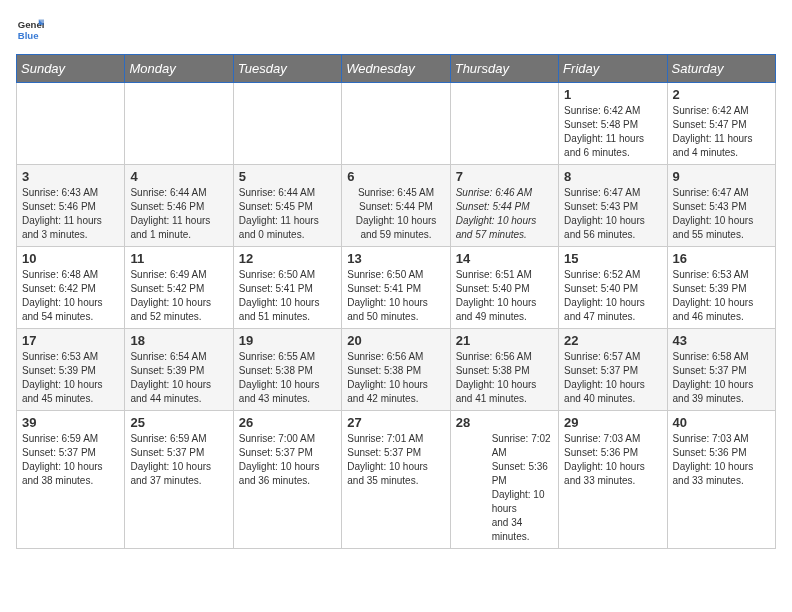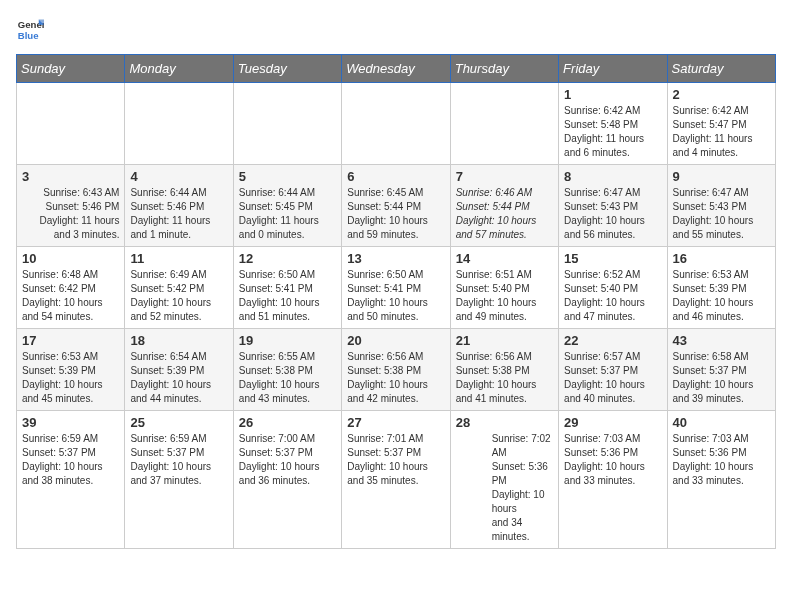--- a/index.html
+++ b/index.html
@@ -132,42 +132,42 @@
           <span class="day-num">2</span>
           <div class="day-info" style="white-space: pre-line;">Sunrise: 6:42 AM
 Sunset: 5:47 PM
 Daylight: 11 hours
 and 4 minutes.</div>
         </td>
       </tr>
       <tr>
         <td class="alt-row">
           <span class="day-num">3</span>
-          <div class="day-info" style="white-space: pre-line; text-align: right;">Sunrise: 6:43 AM
+          <div class="day-info" style="white-space: pre-line;">Sunrise: 6:43 AM
 Sunset: 5:46 PM
 Daylight: 11 hours
 and 3 minutes.</div>
         </td>
         <td class="alt-row">
           <span class="day-num">4</span>
           <div class="day-info" style="white-space: pre-line;">Sunrise: 6:44 AM
 Sunset: 5:46 PM
 Daylight: 11 hours
 and 1 minute.</div>
         </td>
         <td class="alt-row">
           <span class="day-num">5</span>
           <div class="day-info" style="white-space: pre-line;">Sunrise: 6:44 AM
 Sunset: 5:45 PM
 Daylight: 11 hours
 and 0 minutes.</div>
         </td>
         <td class="alt-row">
           <span class="day-num">6</span>
-          <div class="day-info" style="white-space: pre-line;">Sunrise: 6:45 AM
+          <div class="day-info" style="white-space: pre-line; text-align: center;">Sunrise: 6:45 AM
 Sunset: 5:44 PM
 Daylight: 10 hours
 and 59 minutes.</div>
         </td>
         <td class="alt-row">
           <span class="day-num">7</span>
           <div class="day-info" style="white-space: pre-line; font-style: italic;">Sunrise: 6:46 AM
 Sunset: 5:44 PM
 Daylight: 10 hours
 and 57 minutes.</div>

